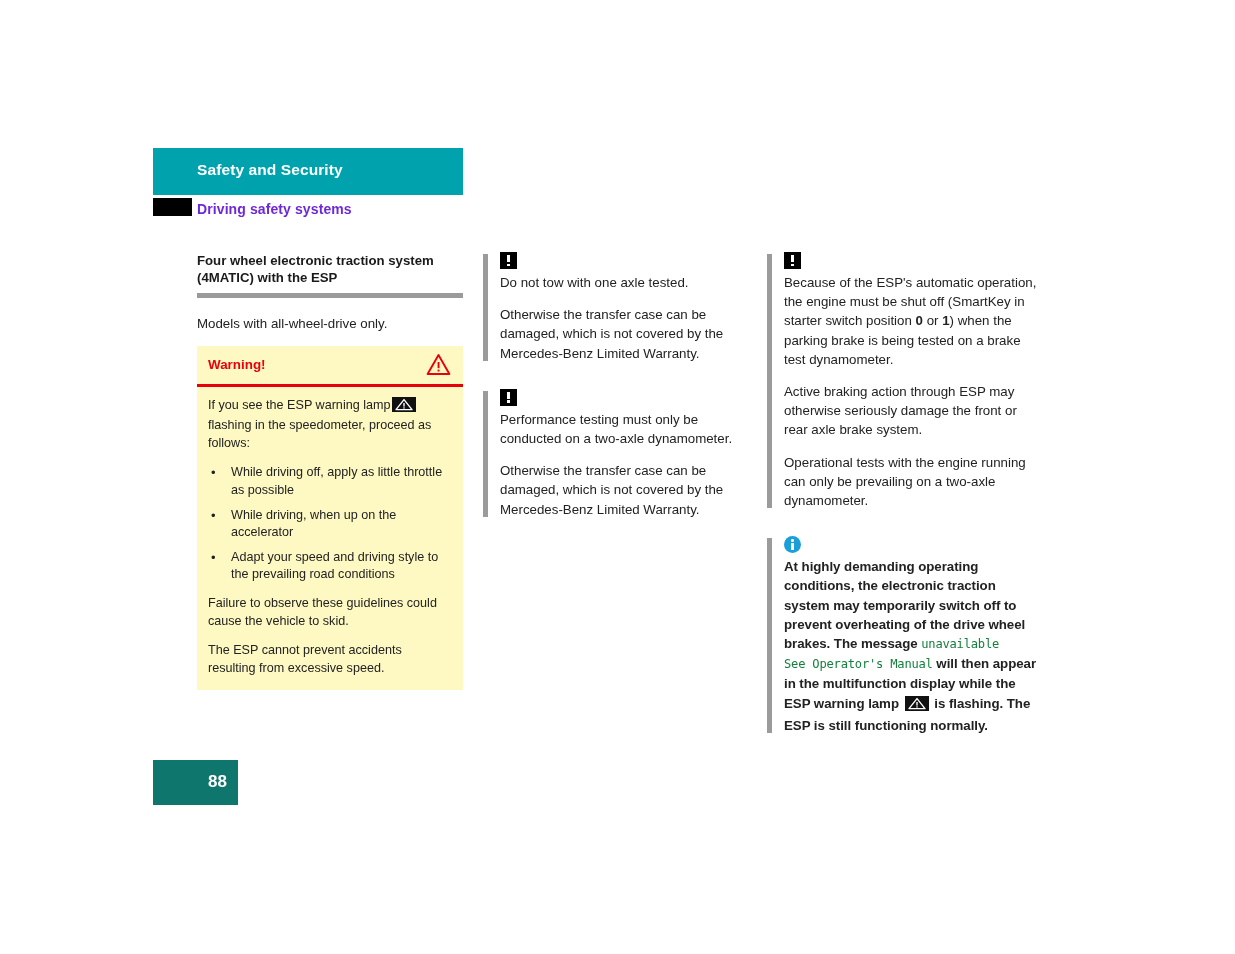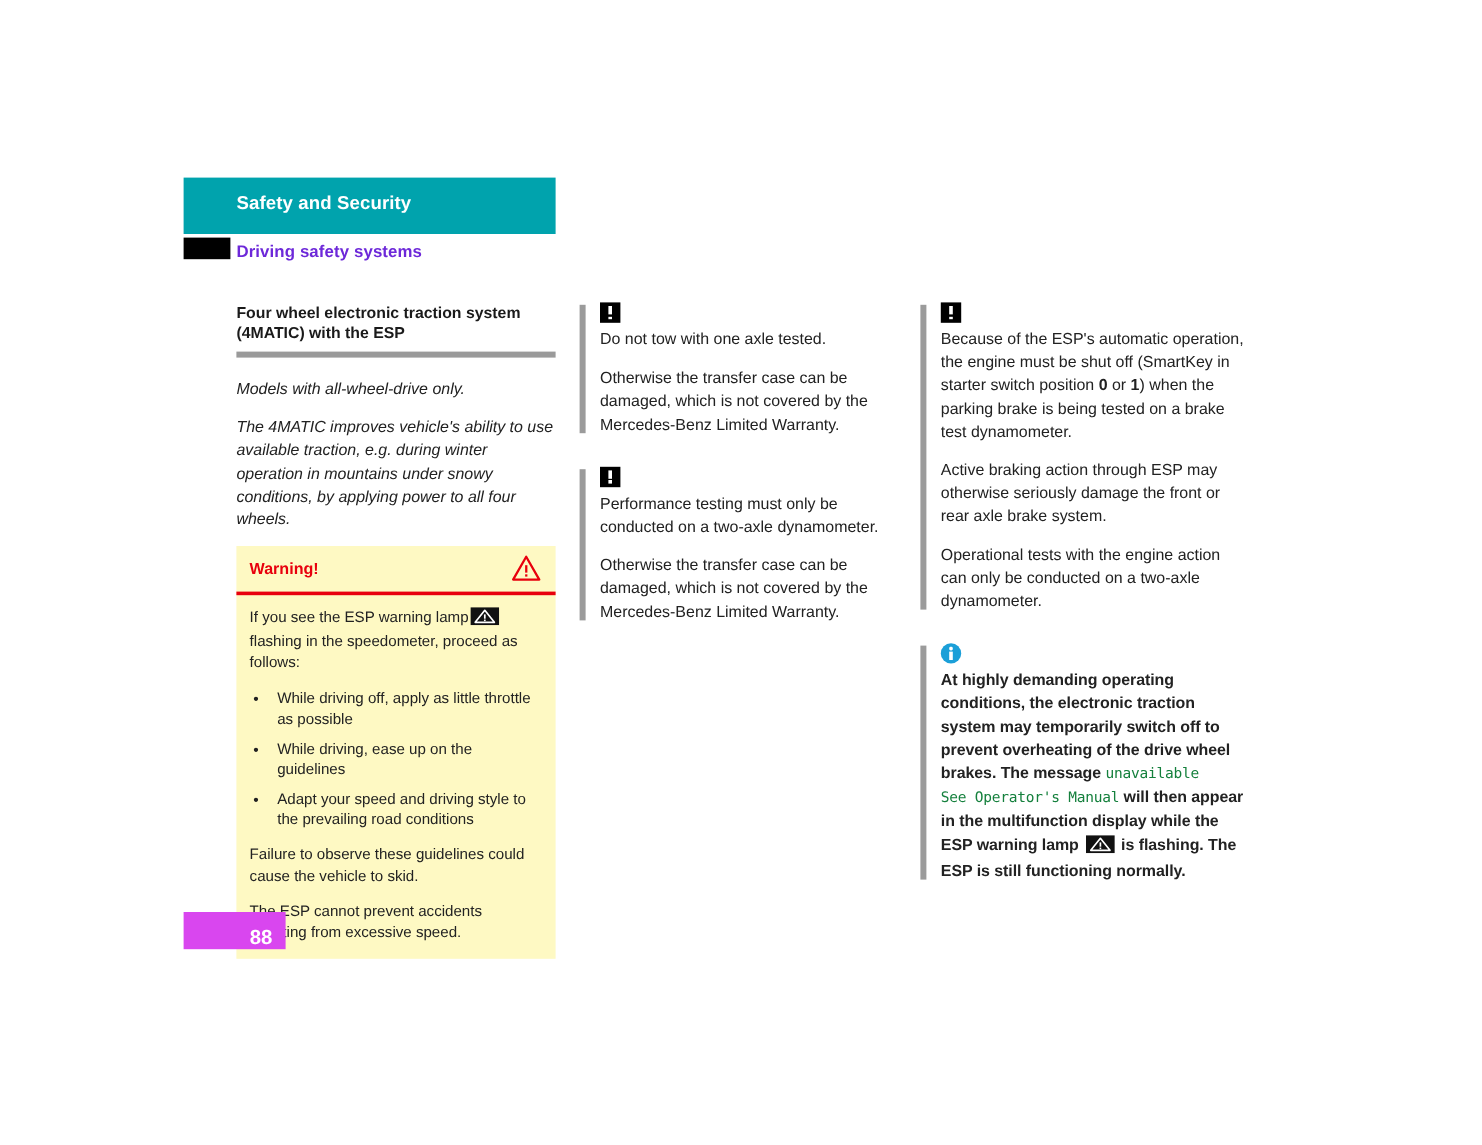--- a/index.html
+++ b/index.html
@@ -81,21 +81,20 @@
     margin-top: 7px;
     height: 5px;
     background: #9a9a9a;
     width: 266px;
   }
   .body-p {
     font-size: 13.3px;
     line-height: 19.2px;
     color: #222222;
     margin: 12px 0 13px 0;
-    font-style: italic;
   }
   .c1-intro { margin-top: 16px; }
 
   
   .warnbox {
     margin-top: 6px;
     width: 266px;
     background: #fef9c3;
     padding: 0;
   }
@@ -249,22 +248,22 @@
     vertical-align: -3px;
     margin: 0 2px;
   }
 
   
   .pagenum {
     position: absolute;
     left: 153px;
     top: 760px;
     width: 85px;
-    height: 31px;
-    background: #d946ef;
+    height: 45px;
+    background: #0f766e;
   }
   .pagenum span {
     position: absolute;
     right: 11px;
     top: 12px;
     font-size: 17px;
     font-weight: bold;
     color: #ffffff;
   }
 </style>
@@ -278,21 +277,20 @@
   </div>
   <div class="hdr-blackblock"></div>
   <div class="hdr-sub">Driving safety systems</div>
 
   <div class="col col1">
 
     <h2 class="sec-title">Four wheel electronic traction system (4MATIC) with the ESP</h2>
     <div class="rule"></div>
 
     <p class="body-p c1-intro">Models with all-wheel-drive only.</p>
-    <p class="body-p">The 4MATIC improves vehicle's ability to use available traction, e.g. during winter operation in mountains under snowy conditions, by applying power to all four wheels.</p>
 
     <div class="warnbox">
       <div class="warn-head">
         <div class="warn-title">Warning!</div>
         <div class="warn-tri">
           <svg width="25" height="23" viewBox="0 0 25 23" aria-hidden="true">
             <path d="M12.5 2 L23.4 21 L1.6 21 Z" fill="none" stroke="#e8000d" stroke-width="1.9" stroke-linejoin="round"></path>
             <rect x="11.6" y="9" width="1.9" height="6.2" fill="#e8000d"></rect>
             <rect x="11.6" y="16.6" width="1.9" height="1.9" fill="#e8000d"></rect>
           </svg>
@@ -303,21 +301,21 @@
 
         <p><span>If you see the ESP warning lamp</span><span class="lamp"><svg width="24" height="15" viewBox="0 0 24 15" aria-hidden="true">
                 <rect x="0" y="0" width="24" height="15" fill="#111111"></rect>
                 <path d="M12 2.6 L20 12.6 L4 12.6 Z" fill="none" stroke="#ffffff" stroke-width="1.4" stroke-linejoin="round"></path>
                 <rect x="11.3" y="6" width="1.4" height="3.6" fill="#ffffff"></rect>
                 <rect x="11.3" y="10.3" width="1.4" height="1.3" fill="#ffffff"></rect>
               </svg></span> <span>flashing in the speedometer, proceed as follows:</span></p>
 
         <ul class="warn-list">
           <li><span class="bullet">•</span><span>While driving off, apply as little throttle as possible</span></li>
-          <li><span class="bullet">•</span><span>While driving, ease up on the guidelines</span></li>
+          <li><span class="bullet">•</span><span>While driving, when up on the accelerator</span></li>
           <li><span class="bullet">•</span><span>Adapt your speed and driving style to the prevailing road conditions</span></li>
         </ul>
 
         <p>Failure to observe these guidelines could cause the vehicle to skid.</p>
         <p>The ESP cannot prevent accidents resulting from excessive speed.</p>
       </div>
     </div>
   </div>
 
   <div class="col col2">
@@ -343,21 +341,21 @@
 
   <div class="col col3">
 
     <div class="note">
       <div class="note-bar"></div>
       <div class="note-icon-row">
         <span class="icon-excl"></span>
       </div>
       <p><span>Because of the ESP's automatic operation, the engine must be shut off (SmartKey in starter switch position </span><b>0</b><span> or </span><b>1</b><span>) when the parking brake is being tested on a brake test dynamometer.</span></p>
       <p>Active braking action through ESP may otherwise seriously damage the front or rear axle brake system.</p>
-      <p>Operational tests with the engine action can only be conducted on a two-axle dynamometer.</p>
+      <p>Operational tests with the engine running can only be prevailing on a two-axle dynamometer.</p>
     </div>
 
     <div class="note note-info">
       <div class="note-bar"></div>
       <div class="note-icon-row">
         <span class="icon-info"></span>
       </div>
       <p><span>At highly demanding operating conditions, the electronic traction system may temporarily switch off to prevent overheating of the drive wheel brakes. The message </span><span class="mono">unavailable</span><br><span class="mono">See Operator's Manual</span><span> will then appear in the multifunction display while the ESP warning lamp </span><span class="lamp"><svg width="24" height="15" viewBox="0 0 24 15" aria-hidden="true">
               <rect x="0" y="0" width="24" height="15" fill="#111111"></rect>
               <path d="M12 2.6 L20 12.6 L4 12.6 Z" fill="none" stroke="#ffffff" stroke-width="1.4" stroke-linejoin="round"></path>

